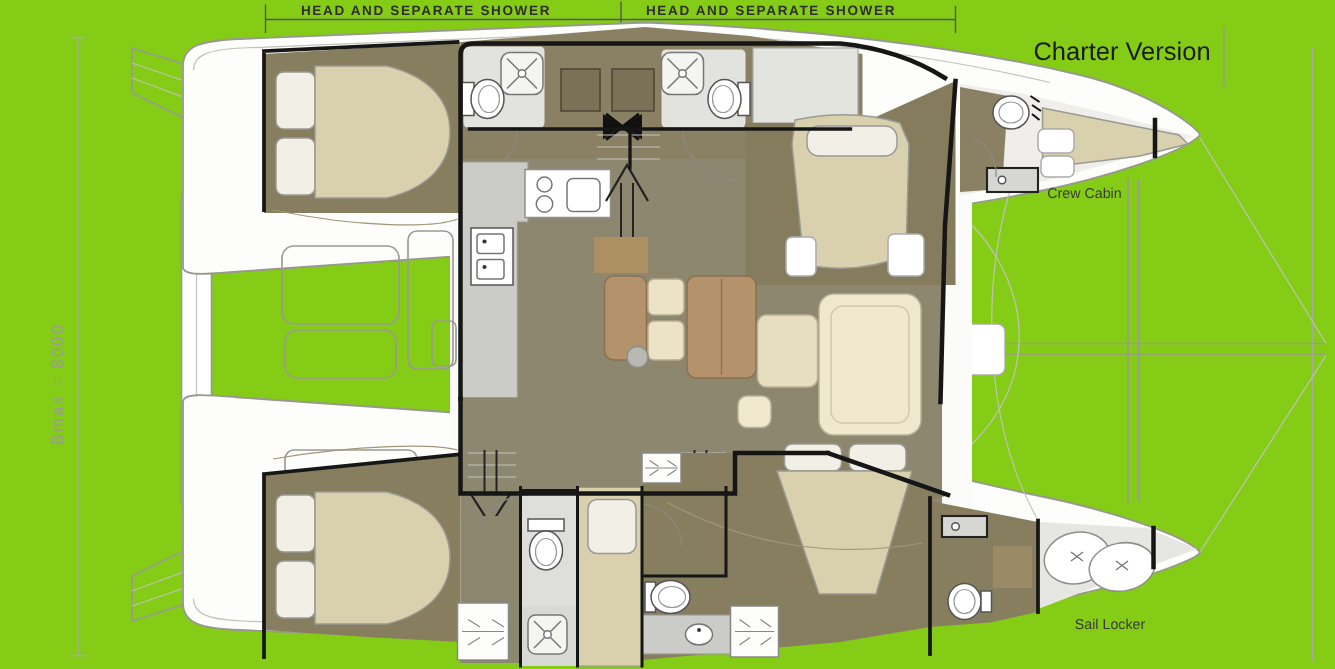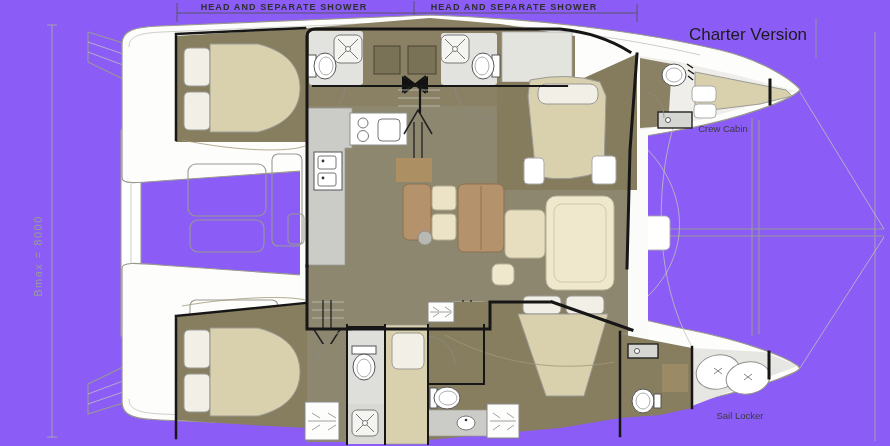--- a/index.html
+++ b/index.html
@@ -1,16 +1,16 @@
 <!DOCTYPE html>
 <html><head>
 <meta charset="utf-8">
 <style>
   html,body{margin:0;padding:0;background:#ffffff;}
-  .stage{position:relative;width:890px;height:446px;background:#8b5cf6;overflow:hidden;
+  .stage{position:relative;width:890px;height:446px;background:#84cc16;overflow:hidden;
          font-family:"Liberation Sans", sans-serif;}
   svg{display:block}
   .dim-label{font-family:"Liberation Sans",sans-serif;font-size:9px;font-weight:bold;
              letter-spacing:1.1px;fill:#2e2e2e;}
   .title-label{font-family:"Liberation Sans",sans-serif;font-size:17px;fill:#1b1b1b;}
   .small-label{font-family:"Liberation Sans",sans-serif;font-size:9.5px;fill:#3a3a3a;}
   .dim-vert{font-family:"Liberation Sans",sans-serif;font-size:11px;fill:#9b9b97;letter-spacing:1.5px;}
   .thin{stroke:#9a9a94;stroke-width:1.1;fill:none}
   .thin2{stroke:#c2c2bb;stroke-width:0.8;fill:none}
   .wall{stroke:#161616;fill:none;stroke-linecap:square}

